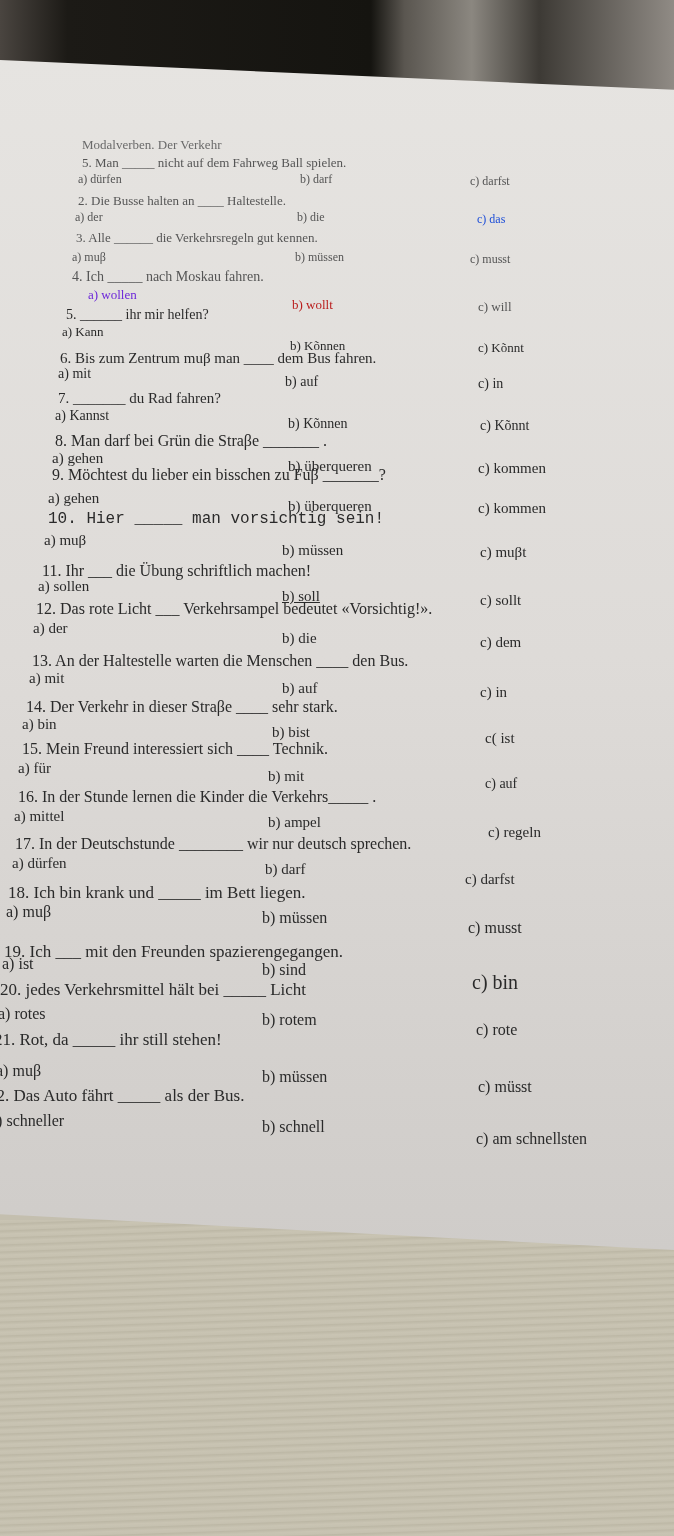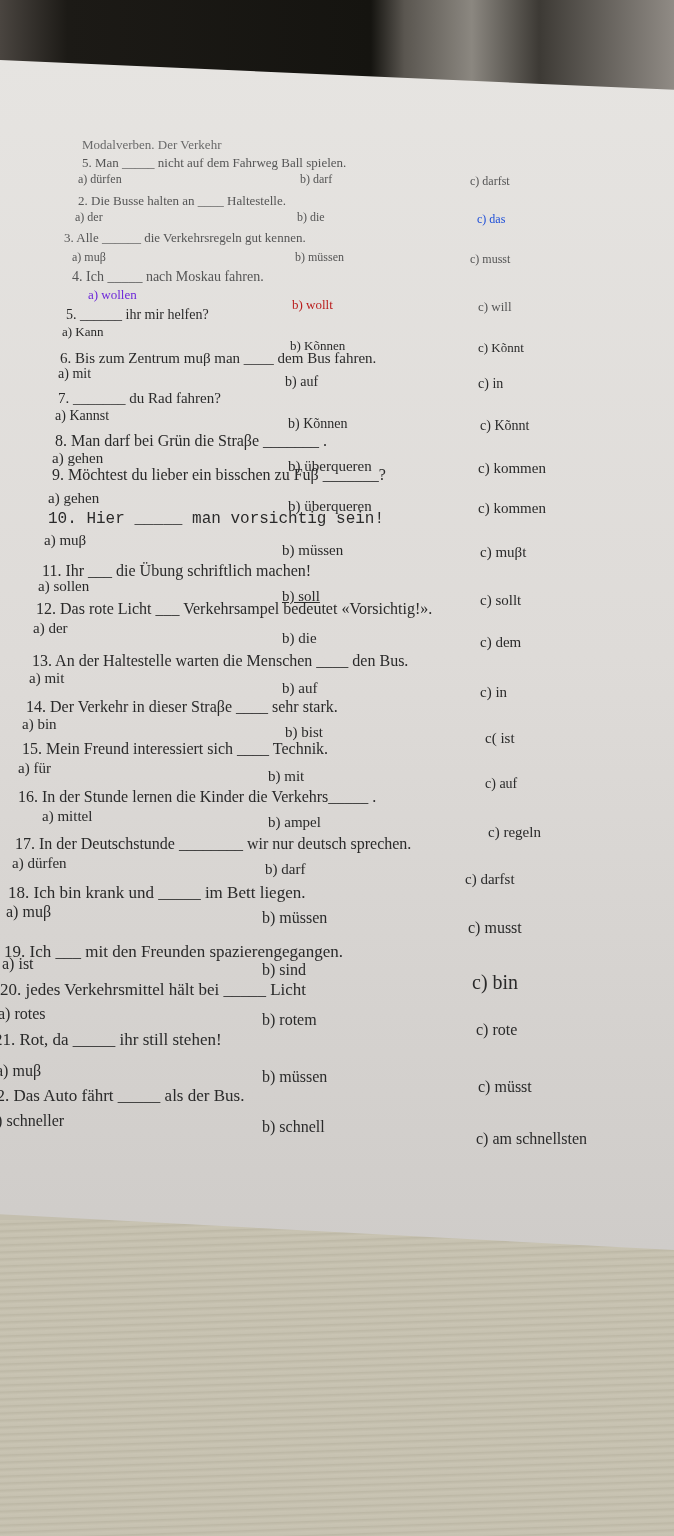--- a/index.html
+++ b/index.html
@@ -37,21 +37,21 @@
 
 <div id="questions">
     <div class="ws q" style="top: 155px; left: 82px; font-size: 13px; color: rgb(85, 85, 85);">5. Man _____ nicht auf dem Fahrweg Ball spielen.</div>
     <div class="ws opt" style="top: 172px; left: 78px; font-size: 12px; color: rgb(85, 85, 85);">a) dürfen</div>
     <div class="ws opt" style="top: 172px; left: 300px; font-size: 12px; color: rgb(85, 85, 85);">b) darf</div>
     <div class="ws opt" style="top: 174px; left: 470px; font-size: 12px; color: rgb(85, 85, 85);">c) darfst</div>
     <div class="ws q" style="top: 193px; left: 78px; font-size: 13px; color: rgb(85, 85, 85);">2. Die Busse halten an ____ Haltestelle.</div>
     <div class="ws opt" style="top: 210px; left: 75px; font-size: 12px; color: rgb(85, 85, 85);">a) der</div>
     <div class="ws opt" style="top: 210px; left: 297px; font-size: 12px; color: rgb(85, 85, 85);">b) die</div>
     <div class="ws opt" style="top: 212px; left: 470px; font-size: 12px; color: #1d4ed8; margin-left: 7px;">c) das</div>
-    <div class="ws q" style="top: 230px; left: 64px; font-size: 13px; color: rgb(85, 85, 85);">3. Alle ______ die Verkehrsregeln gut kennen.</div>
+    <div class="ws q" style="top: 230px; left: 76px; font-size: 13px; color: rgb(85, 85, 85);">3. Alle ______ die Verkehrsregeln gut kennen.</div>
     <div class="ws opt" style="top: 250px; left: 72px; font-size: 12px; color: rgb(85, 85, 85);">a) muβ</div>
     <div class="ws opt" style="top: 250px; left: 295px; font-size: 12px; color: rgb(85, 85, 85);">b) müssen</div>
     <div class="ws opt" style="top: 252px; left: 470px; font-size: 12px; color: rgb(85, 85, 85);">c) musst</div>
     <div class="ws q" style="top: 269px; left: 72px; font-size: 14px; color: rgb(85, 85, 85);">4. Ich _____ nach Moskau fahren.</div>
     <div class="ws opt" style="top: 287px; left: 68px; font-size: 13px; color: #6d28d9; margin-left: 20px;">a) wollen</div>
     <div class="ws opt" style="top: 297px; left: 292px; font-size: 13px; color: #b91c1c;">b) wollt</div>
     <div class="ws opt" style="top: 299px; left: 478px; font-size: 13px; color: rgb(85, 85, 85);">c) will</div>
     <div class="ws q" style="top: 307px; left: 66px; font-size: 14px;">5. ______ ihr mir helfen?</div>
     <div class="ws opt" style="top: 324px; left: 62px; font-size: 13px;">a) Kann</div>
     <div class="ws opt" style="top: 338px; left: 290px; font-size: 13px;">b) Kõnnen</div>
@@ -83,28 +83,28 @@
     <div class="ws q" style="top: 600px; left: 36px; font-size: 16px;">12. Das rote Licht ___ Verkehrsampel bedeutet «Vorsichtig!».</div>
     <div class="ws opt" style="top: 620px; left: 33px; font-size: 15px;">a) der</div>
     <div class="ws opt" style="top: 630px; left: 282px; font-size: 15px;">b) die</div>
     <div class="ws opt" style="top: 634px; left: 480px; font-size: 15px;">c) dem</div>
     <div class="ws q" style="top: 652px; left: 32px; font-size: 16px;">13. An der Haltestelle warten die Menschen ____ den Bus.</div>
     <div class="ws opt" style="top: 670px; left: 29px; font-size: 15px;">a) mit</div>
     <div class="ws opt" style="top: 680px; left: 282px; font-size: 15px;">b) auf</div>
     <div class="ws opt" style="top: 684px; left: 480px; font-size: 15px;">c) in</div>
     <div class="ws q" style="top: 698px; left: 26px; font-size: 16px;">14. Der Verkehr in dieser Straβe ____ sehr stark.</div>
     <div class="ws opt" style="top: 716px; left: 22px; font-size: 15px;">a) bin</div>
-    <div class="ws opt" style="top: 724px; left: 285px; font-size: 15px;">b) bist</div>
+    <div class="ws opt" style="top: 724px; left: 272px; font-size: 15px;">b) bist</div>
     <div class="ws opt" style="top: 730px; left: 485px; font-size: 15px;">c( ist</div>
     <div class="ws q" style="top: 740px; left: 22px; font-size: 16px;">15. Mein Freund interessiert sich ____ Technik.</div>
     <div class="ws opt" style="top: 760px; left: 18px; font-size: 15px;">a) für</div>
     <div class="ws opt" style="top: 768px; left: 268px; font-size: 15px;">b) mit</div>
     <div class="ws opt" style="top: 776px; left: 485px; font-size: 14px;">c) auf</div>
     <div class="ws q" style="top: 788px; left: 18px; font-size: 16px;">16. In der Stunde lernen die Kinder die Verkehrs_____ .</div>
-    <div class="ws opt" style="top: 808px; left: 14px; font-size: 15px; margin-left: 28px;">a) mittel</div>
+    <div class="ws opt" style="top: 808px; left: 14px; font-size: 15px;">a) mittel</div>
     <div class="ws opt" style="top: 814px; left: 268px; font-size: 15px;">b) ampel</div>
     <div class="ws opt" style="top: 824px; left: 488px; font-size: 15px;">c) regeln</div>
     <div class="ws q" style="top: 835px; left: 15px; font-size: 16px;">17. In der Deutschstunde ________ wir nur deutsch sprechen.</div>
     <div class="ws opt" style="top: 855px; left: 12px; font-size: 15px;">a) dürfen</div>
     <div class="ws opt" style="top: 861px; left: 265px; font-size: 15px;">b) darf</div>
     <div class="ws opt" style="top: 871px; left: 465px; font-size: 15px;">c) darfst</div>
     <div class="ws q" style="top: 883px; left: 8px; font-size: 17px;">18. Ich bin krank und _____ im Bett liegen.</div>
     <div class="ws opt" style="top: 903px; left: 6px; font-size: 16px;">a) muβ</div>
     <div class="ws opt" style="top: 909px; left: 262px; font-size: 16px;">b) müssen</div>
     <div class="ws opt" style="top: 919px; left: 468px; font-size: 16px;">c) musst</div>

